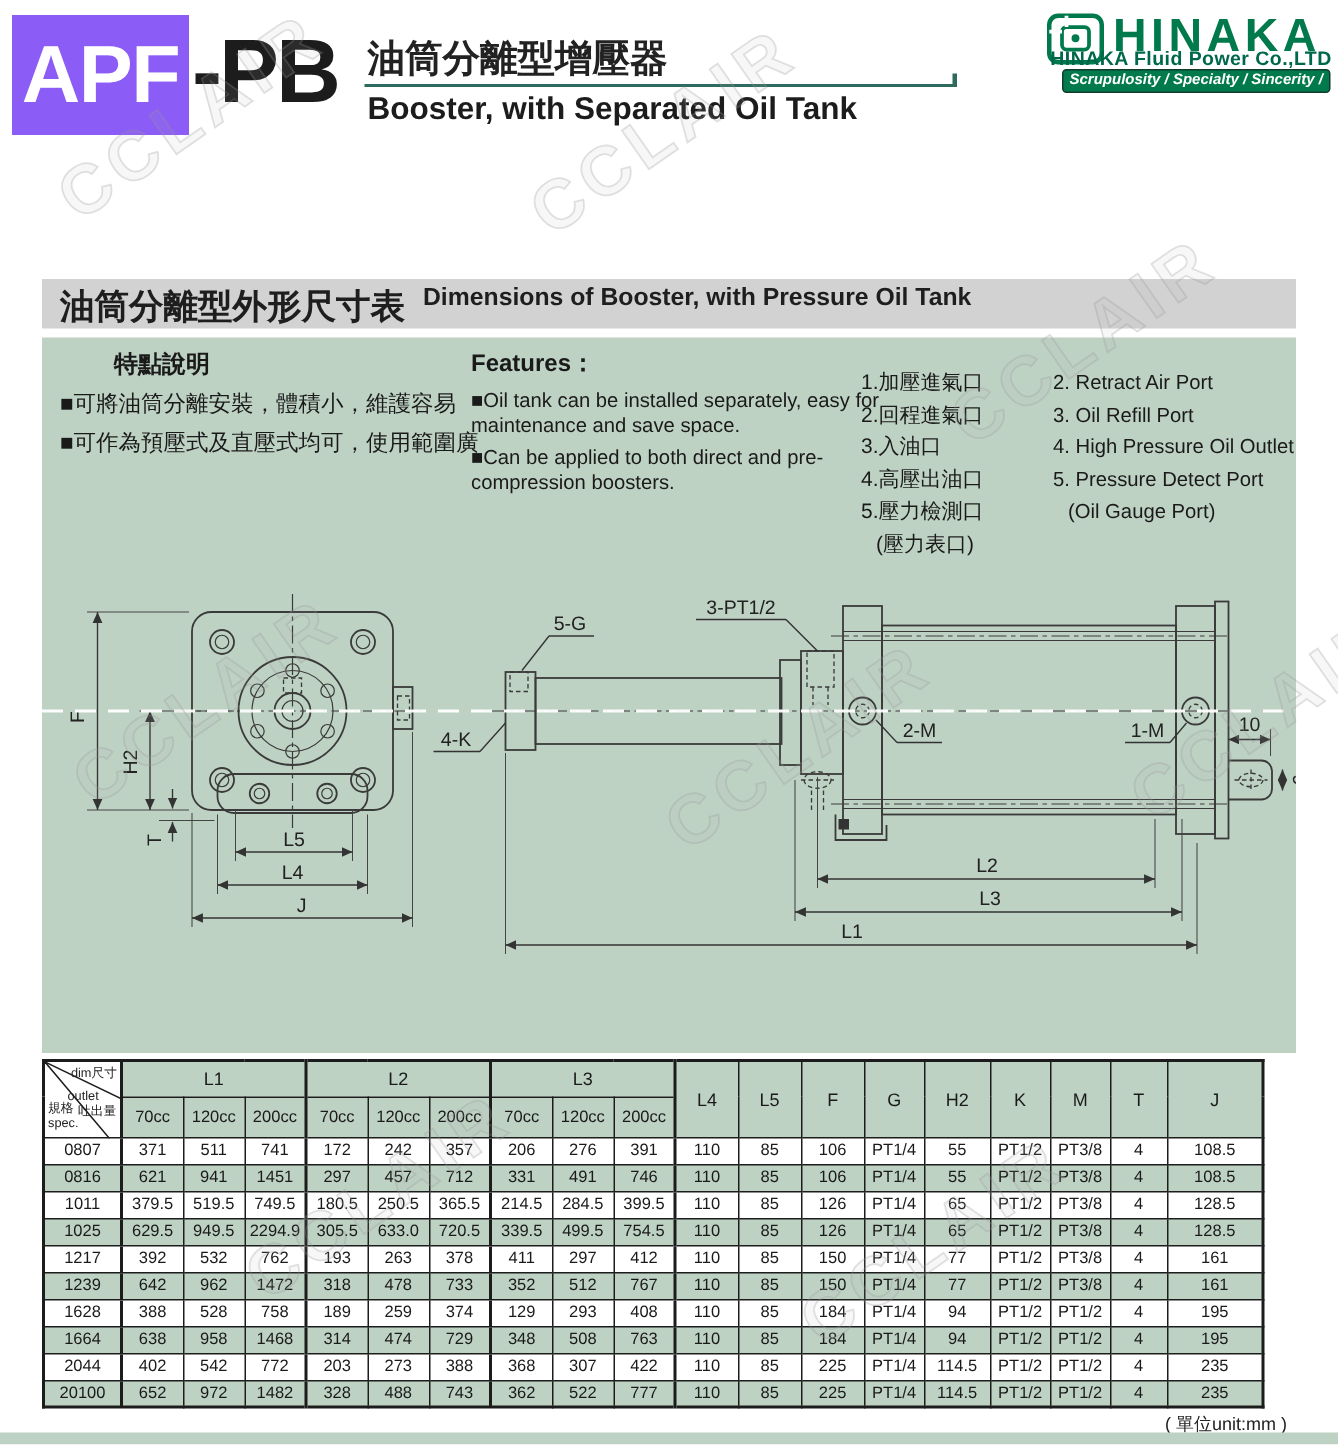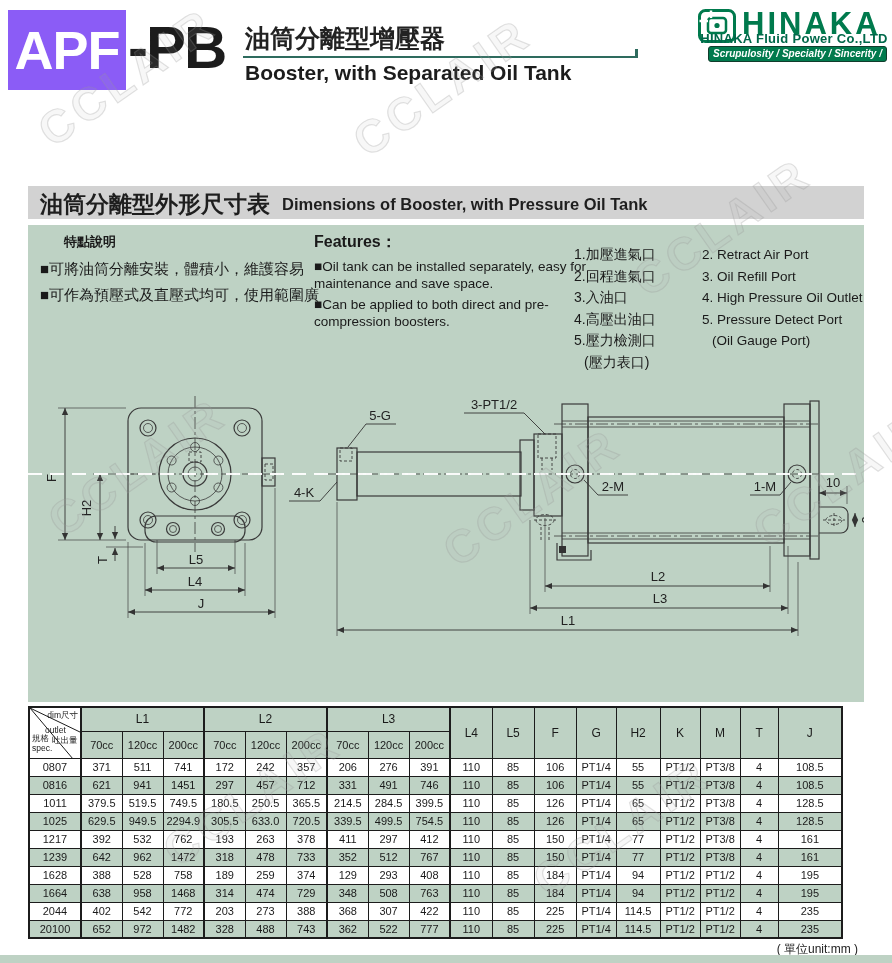--- a/index.html
+++ b/index.html
@@ -18,26 +18,26 @@
   .title-en{position:absolute;left:245px;top:61px;font-size:21px;font-weight:bold;color:#1c1c1c;}
   .logo-icon{position:absolute;left:697px;top:8px;}
   .logo-word{position:absolute;left:742px;top:6px;font-size:31px;font-weight:bold;color:#007a4d;letter-spacing:3px;}
   .logo-company{position:absolute;left:700px;top:31px;width:188px;text-align:center;
     font-size:13px;font-weight:bold;color:#00684a;letter-spacing:0.3px;}
   .logo-badge{position:absolute;left:708px;top:46px;width:177px;height:14px;background:#007a4d;
     border:1.5px solid #113c2c;border-radius:3px;color:#fff;font-size:10px;font-weight:bold;
     font-style:italic;text-align:center;line-height:13px;}
   
   .section-bar{position:absolute;left:28px;top:186px;width:836px;height:33px;background:#d2d2d2;
-    display:flex;align-items:center;padding-top:3px;box-sizing:border-box;}
+    display:flex;align-items:flex-start;padding-top:3px;box-sizing:border-box;}
   .section-zh{font-size:23px;font-weight:bold;margin-left:12px;color:#1e1e1e;}
   .section-en{font-size:16.5px;font-weight:bold;margin-left:12px;color:#1e1e1e;}
   
   .panel{position:absolute;left:28px;top:225px;width:836px;height:477px;background:#bed2c4;}
-  .feat-zh-title{position:absolute;left:40px;top:233px;font-size:13px;font-weight:bold;padding-left:24px;}
+  .feat-zh-title{position:absolute;left:52px;top:233px;font-size:16px;font-weight:bold;padding-left:24px;}
   .feat-zh-item1{position:absolute;left:40px;top:260px;font-size:15px;}
   .feat-zh-item2{position:absolute;left:40px;top:286px;font-size:15px;}
   .feat-en-title{position:absolute;left:314px;top:232px;font-size:16px;font-weight:bold;}
   .feat-en-item1{position:absolute;left:314px;top:258px;width:280px;font-size:13.5px;line-height:17px;}
   .feat-en-item2{position:absolute;left:314px;top:296px;width:280px;font-size:13.5px;line-height:17px;}
   .ports-zh{position:absolute;left:574px;top:244px;font-size:14px;line-height:21.5px;}
   .ports-en{position:absolute;left:702px;top:244px;width:170px;font-size:13.5px;line-height:21.5px;}
   .ports-zh .indent,.ports-en .indent{padding-left:10px;}
   .scan-line{position:absolute;left:28px;top:473px;width:836px;height:2px;
     background:repeating-linear-gradient(90deg,#fff 0 14px,transparent 14px 22px);opacity:.95;}

